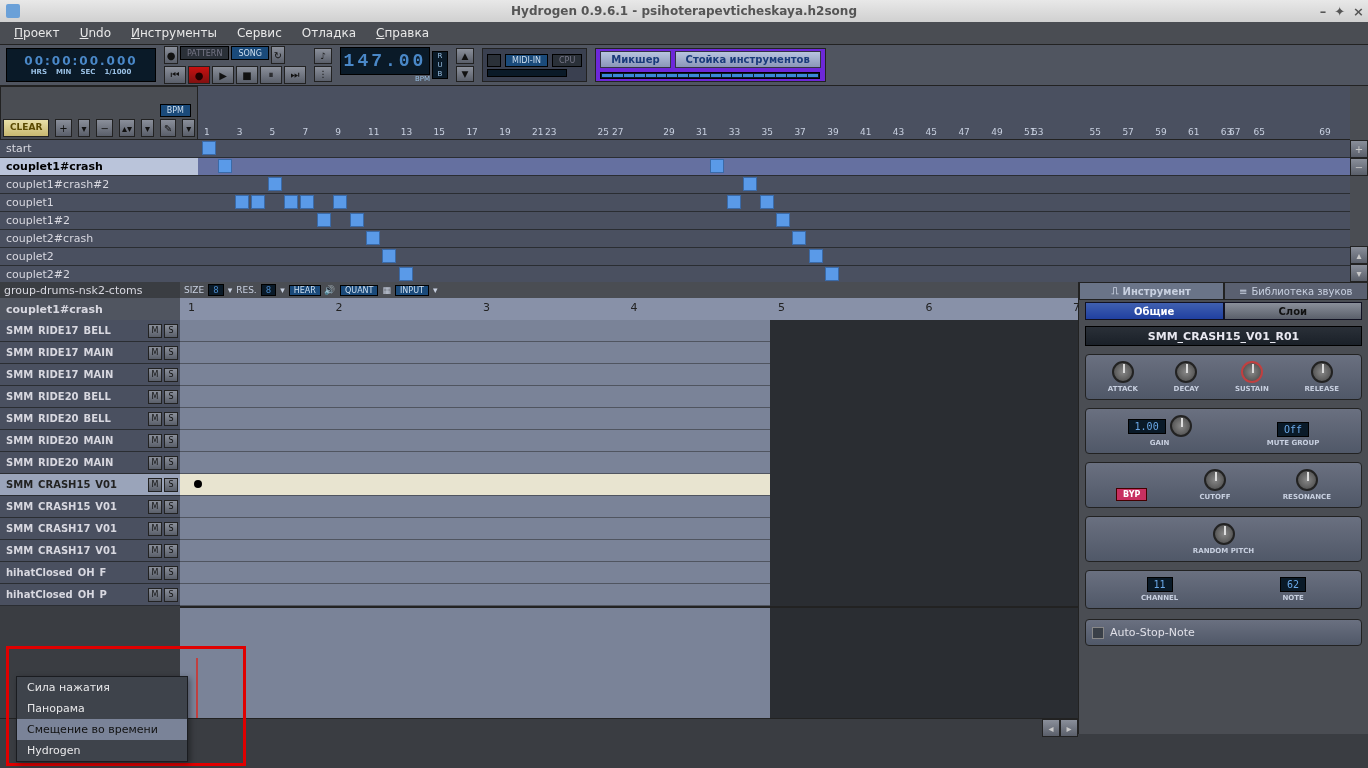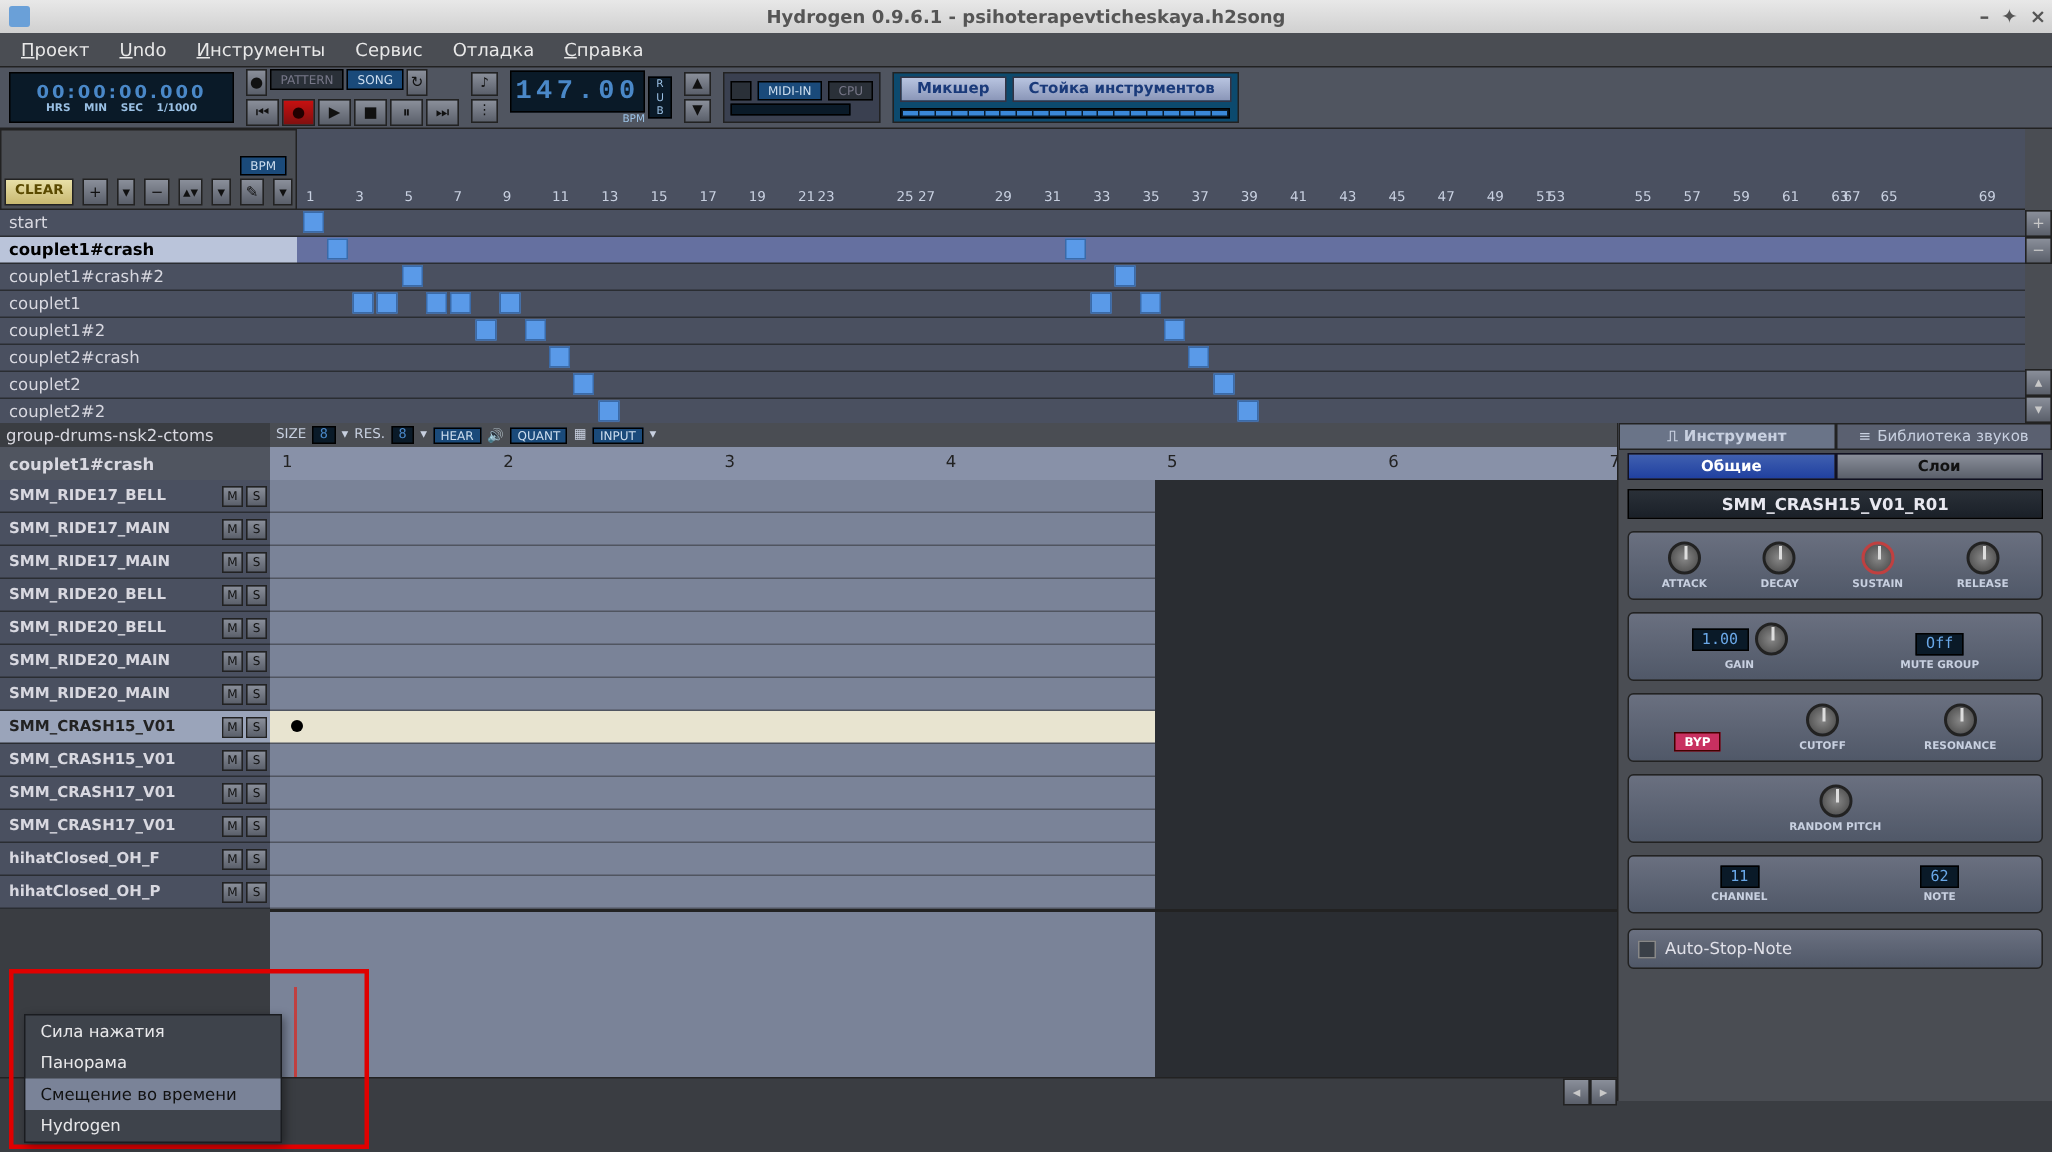--- a/index.html
+++ b/index.html
@@ -33,21 +33,21 @@
   .bpmblock { display:flex; align-items:center; gap:2px; }
   .bpmlcd { width:90px; height:28px; font-size:18px; letter-spacing:3px; }
   .bpmside { width:16px; display:flex; flex-direction:column; font-size:7px; color:#9ac0e4; background:#0a1a28; border:1px solid #000; height:28px; justify-content:space-around; align-items:center;}
   .bpmlabel { font-size:7px; color:#9ac0e4; text-align:right; width:90px;}
   .midibox { display:flex; flex-direction:column; background:#3a4050; border:1px solid #222; padding:2px 4px; gap:2px; height:34px; justify-content:center;}
   .midibox .row1 { display:flex; gap:4px; }
   .midibtn { background:#1a4a7a; color:#cde; font-size:8px; padding:1px 6px; border:1px solid #000;}
   .midibtn.off { background:#2a3038; color:#778;}
   .meter { width:80px; height:8px; background:#0a1a28; border:1px solid #000; display:flex; gap:1px; padding:1px;}
   .meter i { flex:1; background:#3a88d8;}
-  .rbtns { display:flex; gap:4px; background:#0c4a6e; border:1px solid #222; padding:2px 4px; height:34px; flex-direction:column; justify-content:center;}
+  .rbtns { display:flex; gap:4px; background:#6d28d9; border:1px solid #222; padding:2px 4px; height:34px; flex-direction:column; justify-content:center;}
   .rbtns .row1{display:flex; gap:4px;}
   .rbtn { background:linear-gradient(#b8c4e0,#8a96b8); color:#1a3a7a; font-size:10px; font-weight:bold; padding:2px 10px; border:1px solid #334;}
   .rbtns .meter{ width:220px;}
   
   
   .songarea { display:flex; height:196px; background:#3a3d42; }
   .songleft { width:198px; display:flex; flex-direction:column; }
   .songtoolbar { height:54px; background:#4a4d53; border:1px solid #222; display:flex; flex-direction:column; justify-content:flex-end; padding:2px; gap:2px;}
   .bpmbadge { align-self:flex-end; background:#1a4a7a; color:#cde; font-size:8px; padding:1px 6px; border:1px solid #000; margin-right:4px;}
   .toolrow { display:flex; gap:6px; }

